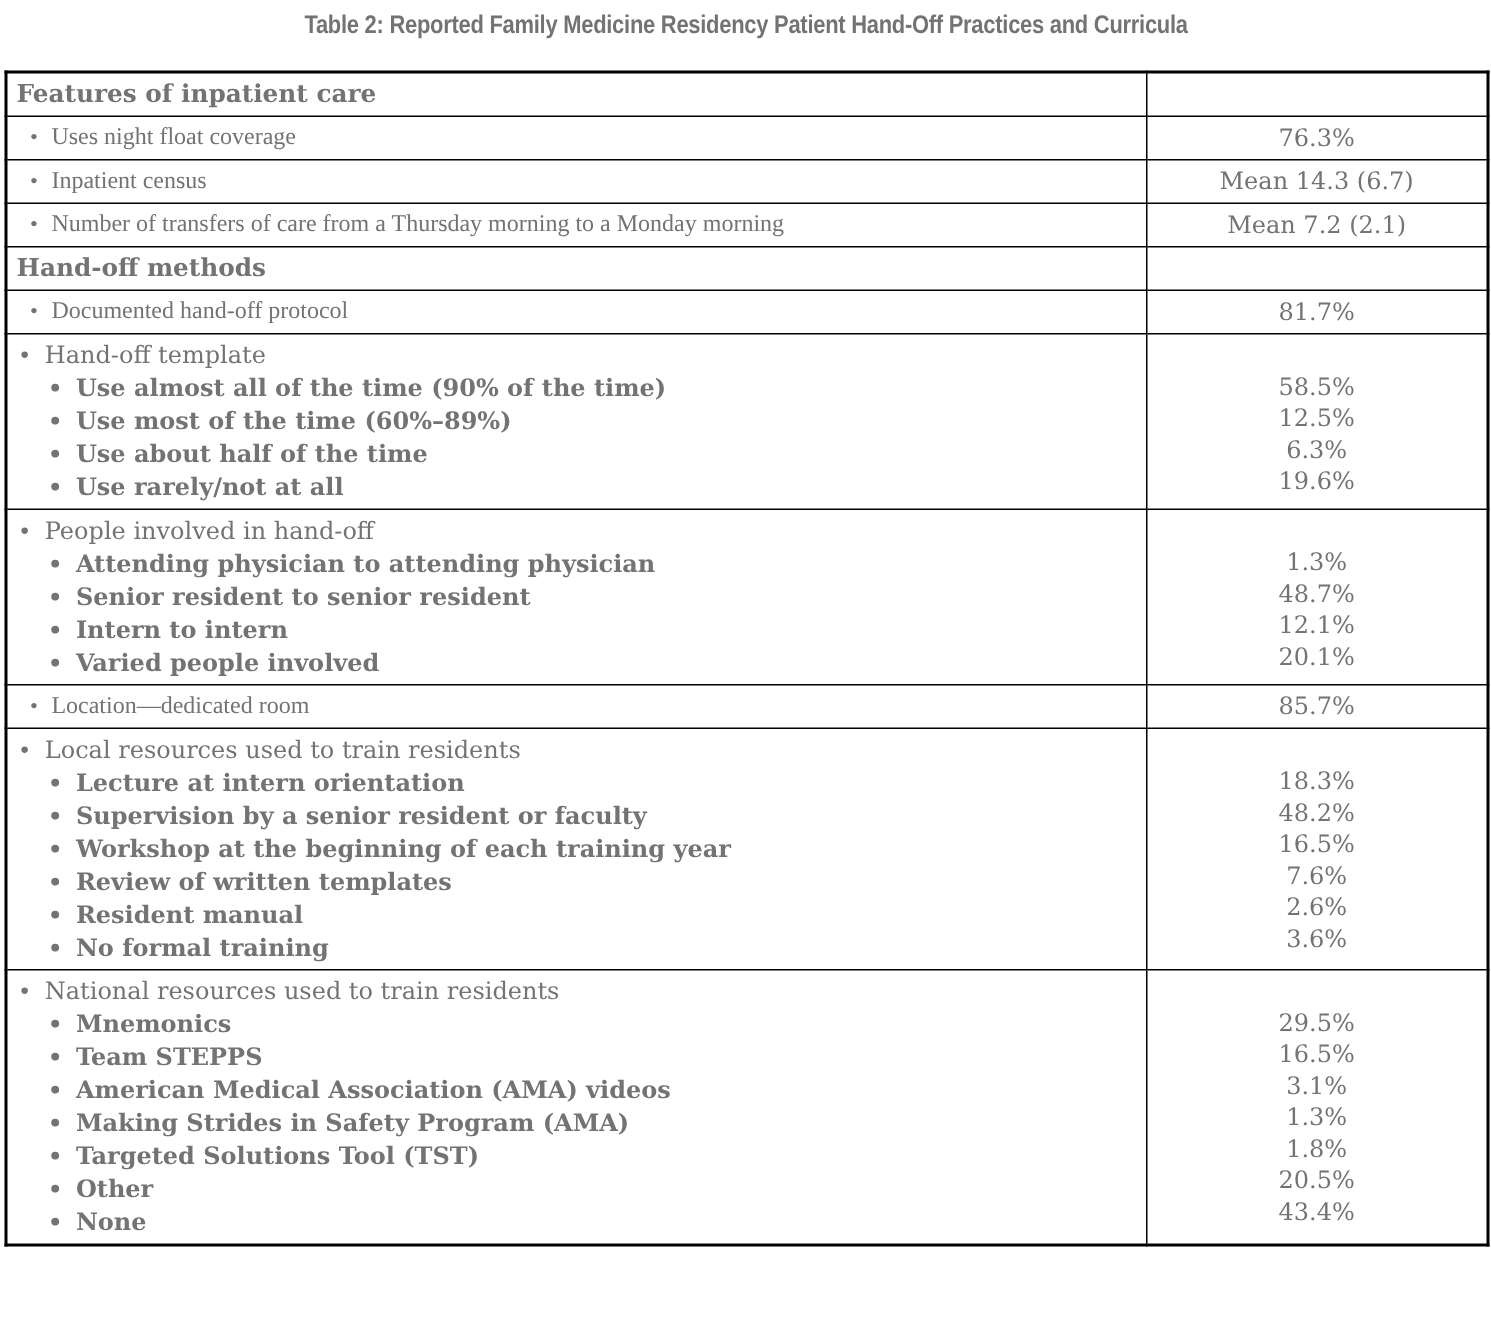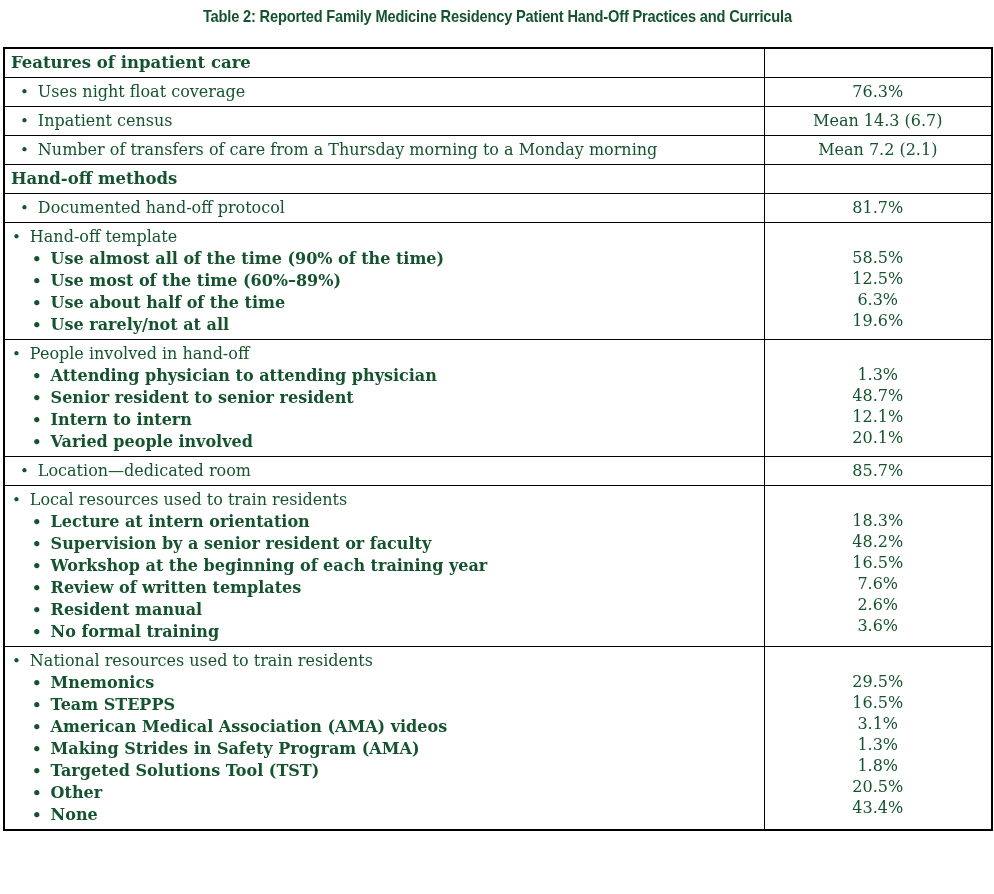--- a/index.html
+++ b/index.html
@@ -8,21 +8,21 @@
     background: #ffffff;
     width: 994px;
     height: 894px;
     overflow: hidden;
   }
   .page {
     position: relative;
     width: 994px;
     height: 656px;
     background: #ffffff;
-    color: #14532d;
+    color: #737373;
     font-family: "DejaVu Serif", "Liberation Serif", serif;
   }
   .title-wrap {
     text-align: center;
     padding-top: 7px;
     height: 26px;
   }
   .title-text {
     display: inline-block;
     font-family: "Liberation Sans", "DejaVu Sans", sans-serif;
@@ -55,21 +55,21 @@
     overflow: hidden;
   }
   .section-label {
     font-weight: bold;
     font-size: 16.5px;
     padding-left: 6px;
     line-height: 22px;
     display: block;
   }
   
-  .ind-item  { padding-left: 15px; }  
+  .ind-item  { padding-left: 15px; font-family: Liberation Serif, serif; }  
   .ind-group { padding-left: 7px;  }  
   .ind-sub   { padding-left: 27px; font-weight: bold; }  
   .bullet {
     display: inline-block;
     margin-right: 9px;
     font-size: 15px;
   }
   td.vcell { text-align: center; }
   td.vcell .line { text-align: center; }
 </style>

